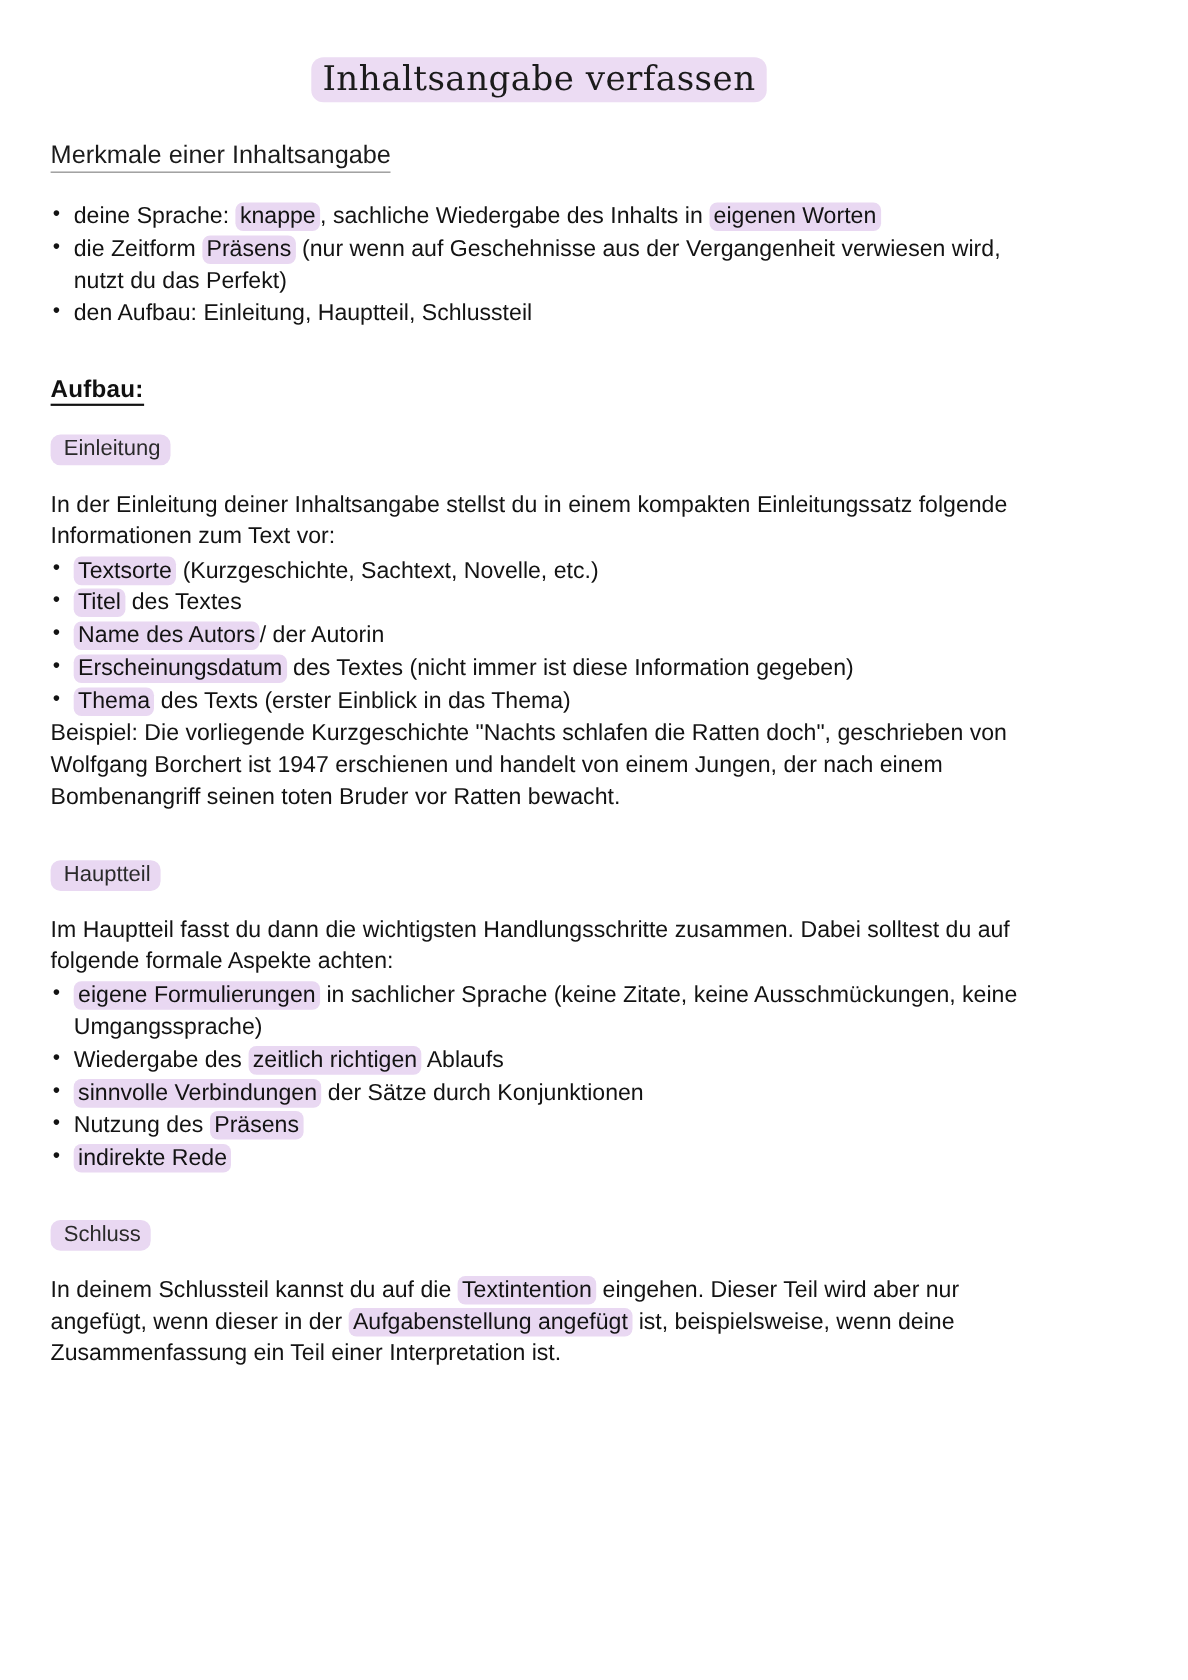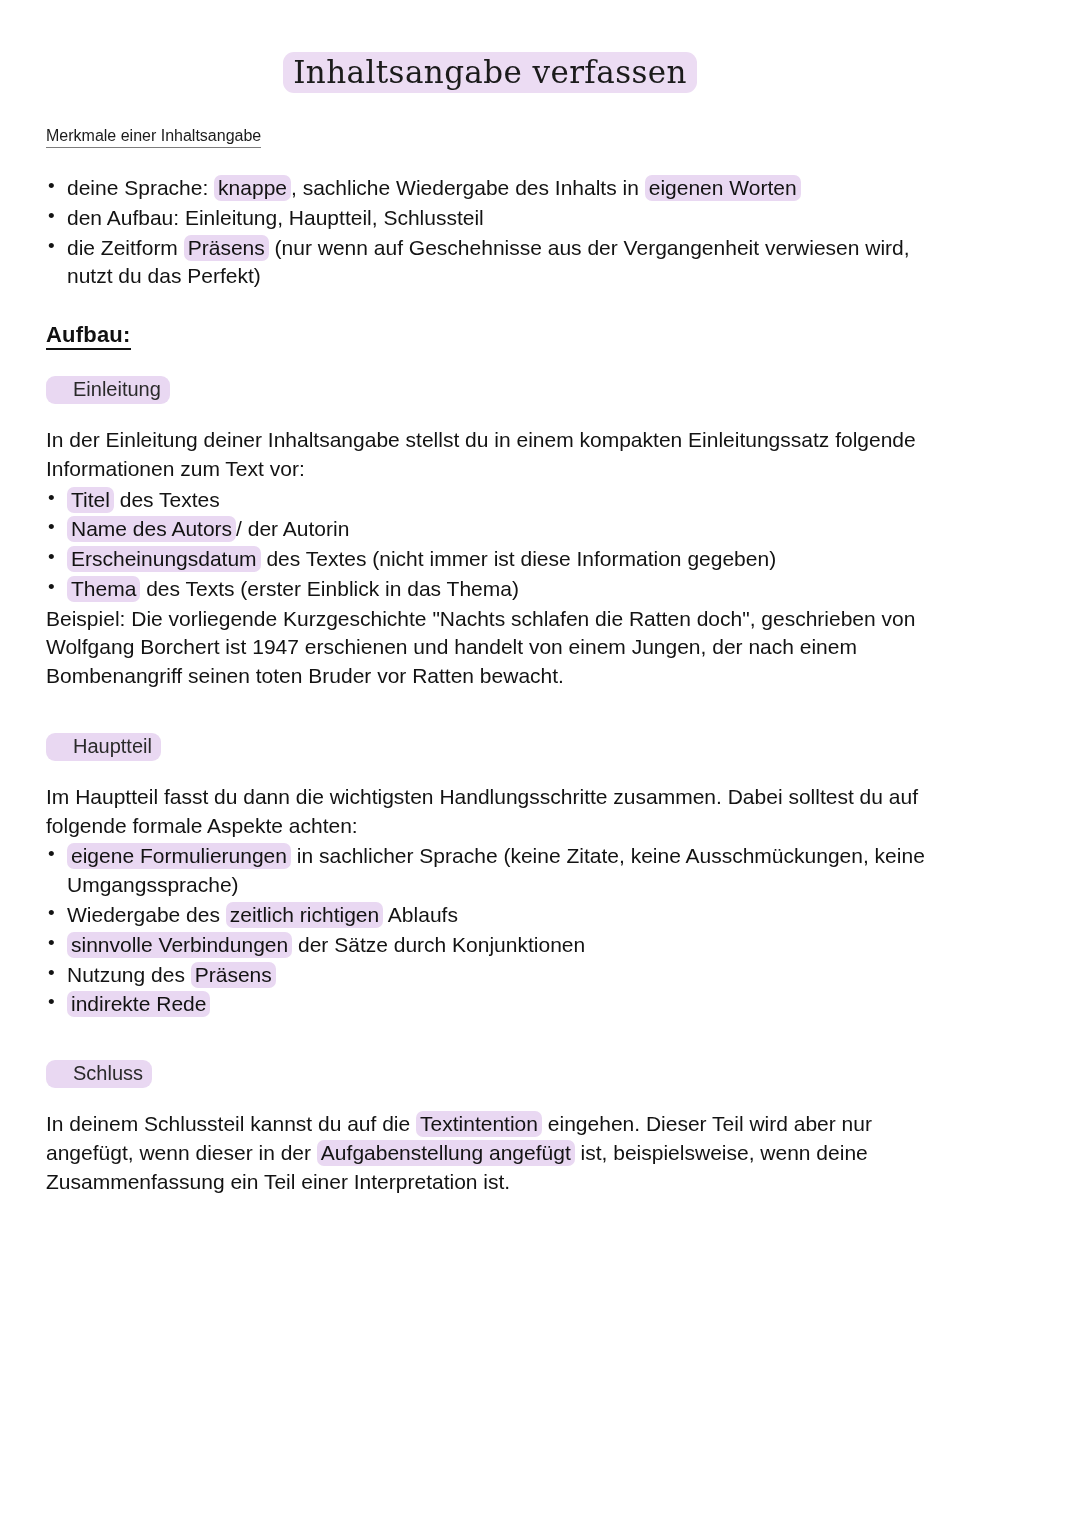--- a/index.html
+++ b/index.html
@@ -33,43 +33,43 @@
     font-size: 31px;
     letter-spacing: 0.4px;
     color: #1b1b1b;
     background: #ecdcf3;
     padding: 2px 10px 3px 10px;
     border-radius: 11px;
   }
 
   
   .sub-head {
-    font-size: 16px;
+    font-size: 23px;
     color: #1b1b1b;
     display: inline-block;
     border-bottom: 1.4px solid #7d7d7d;
     padding-bottom: 2px;
     margin: 0 0 26px 0;
   }
   .aufbau-head {
     font-size: 22px;
     font-weight: bold;
     color: #111;
     display: inline-block;
     border-bottom: 2px solid #111;
-    margin: 30px 0 26px 0;
+    margin: 40px 0 26px 0;
     letter-spacing: .2px;
   }
   .part-head {
     display: inline-block;
     font-size: 20px;
     color: #2a2a2a;
     background: #e9d8f2;
     border-radius: 9px;
-    padding: 2px 9px 3px 27px;
+    padding: 2px 9px 3px 12px;
     margin: 0 0 22px 0;
   }
 
   
   p.body, ul.body li {
     font-size: 21px;
     line-height: 1.37;
     color: #131313;
     margin: 0;
   }
@@ -114,35 +114,36 @@
   <div class="title-row">
     <span class="doc-title">Inhaltsangabe verfassen</span>
   </div>
 
   <div class="section">
     <div>
       <span class="sub-head">Merkmale einer Inhaltsangabe</span>
     </div>
     <ul class="body" id="merkmale-list">
         <li><span>deine Sprache: </span><span class="hl">knappe</span><span>, sachliche Wiedergabe des Inhalts in </span><span class="hl">eigenen Worten</span></li>
+        <li><span>die Zeitform </span><span class="hl">Präsens</span><span> (nur wenn auf Geschehnisse aus der Vergangenheit verwiesen wird, nutzt du das Perfekt)</span></li>
         <li><span>den Aufbau: Einleitung, Hauptteil, Schlussteil</span></li>
-        <li><span>die Zeitform </span><span class="hl">Präsens</span><span> (nur wenn auf Geschehnisse aus der Vergangenheit verwiesen wird, nutzt du das Perfekt)</span></li>
       </ul>
   </div>
 
   <div>
     <span class="aufbau-head">Aufbau:</span>
   </div>
 
   <div class="section">
     <div>
       <span class="part-head">Einleitung</span>
     </div>
     <p class="body">In der Einleitung deiner Inhaltsangabe stellst du in einem kompakten Einleitungssatz folgende Informationen zum Text vor:</p>
     <ul class="body intro-list" id="einleitung-list">
+        <li><span class="hl">Textsorte</span><span> (Kurzgeschichte, Sachtext, Novelle, etc.)</span></li>
         <li><span class="hl">Titel</span><span> des Textes</span></li>
         <li><span class="hl">Name des Autors</span><span>/ der Autorin</span></li>
         <li><span class="hl">Erscheinungsdatum</span><span> des Textes (nicht immer ist diese Information gegeben)</span></li>
         <li><span class="hl">Thema</span><span> des Texts (erster Einblick in das Thema)</span></li>
       </ul>
     <p class="body">Beispiel: Die vorliegende Kurzgeschichte "Nachts schlafen die Ratten doch", geschrieben von Wolfgang Borchert ist 1947 erschienen und handelt von einem Jungen, der nach einem Bombenangriff seinen toten Bruder vor Ratten bewacht.</p>
   </div>
 
   <div class="spacer-40"></div>
 

